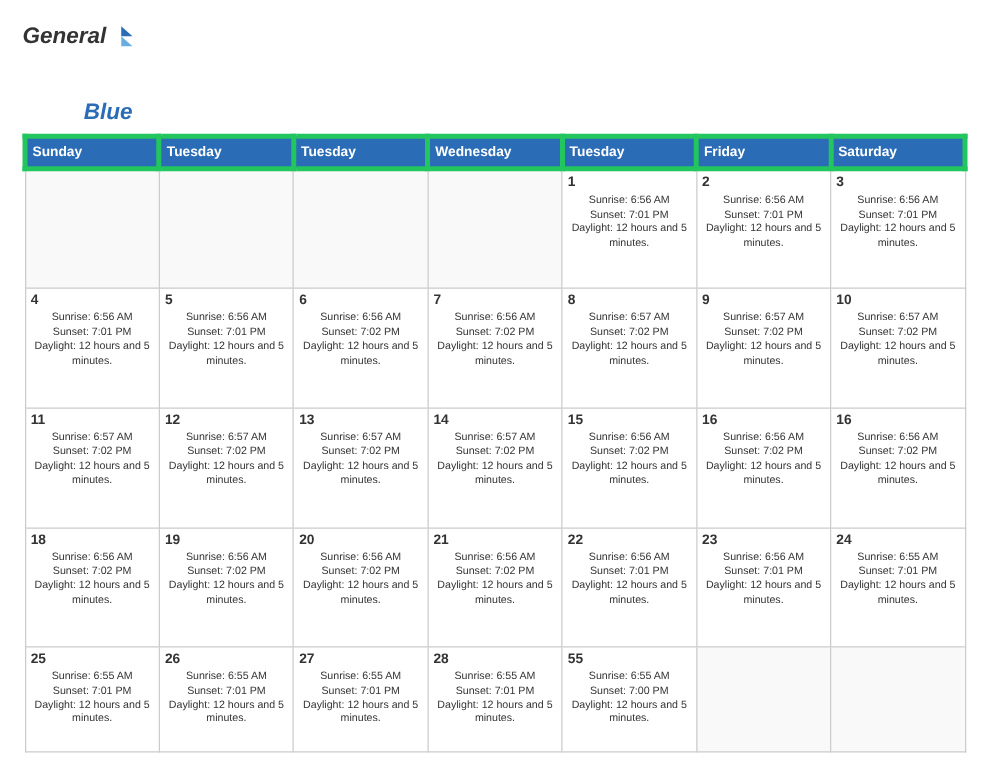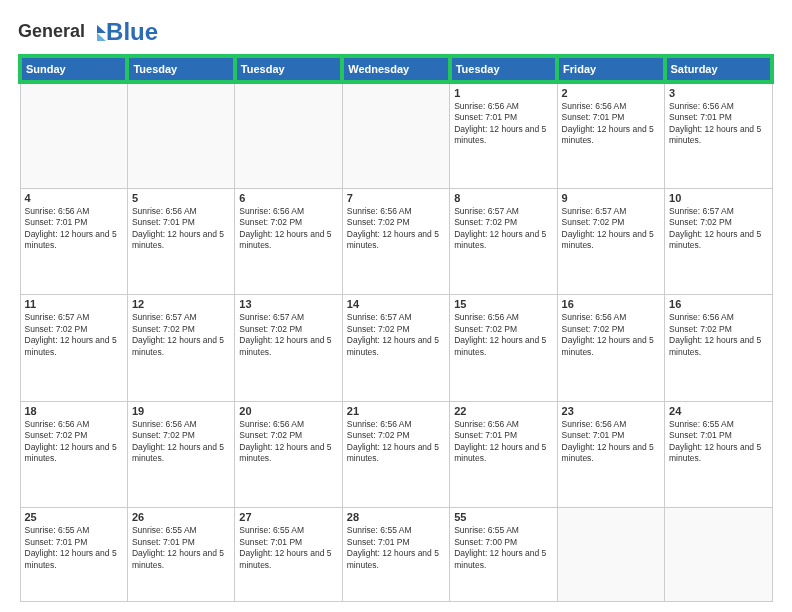--- a/index.html
+++ b/index.html
@@ -18,22 +18,23 @@
       flex-direction: column;
     }
     .header {
       display: flex;
       justify-content: space-between;
       align-items: flex-start;
       margin-bottom: 8px;
     }
     .logo {
       display: flex;
-      flex-direction: row;
-      align-items: center;
+      flex-direction: column;
+      align-items: flex-end;
+      font-style: italic;
     }
     .title-block {
       text-align: right;
     }
     .main-title {
       font-size: 32px;
       font-weight: bold;
       color: #333;
       line-height: 1.1;
     }
@@ -72,38 +73,39 @@
     .day-num {
       font-size: 11px;
       font-weight: bold;
       color: #333;
       margin-bottom: 2px;
     }
     .day-info {
       font-size: 8.5px;
       color: #333;
       line-height: 1.35;
+      text-align: center;
     }
     .last-row td {
       height: 72px;
     }
   </style>
 </head>
 <body>
 
 <div class="page">
   <div class="header">
     <div class="logo">
   <div style="font-size:18px; font-weight:bold; line-height:1.15; color:#333;">
     <span>General</span><svg style="display:inline-block;vertical-align:middle;margin-left:3px;" width="18" height="18" viewBox="0 0 18 18">
             <polygon points="9,1 18,9 9,9" fill="#2a6cb5"></polygon>
             <polygon points="9,9 18,17 9,17" fill="#6aaedf"></polygon>
           </svg>
   </div>
-  <div style="font-size:24px; font-weight:bold; color:#2a6cb5; line-height:1.15;">
+  <div style="font-size:18px; font-weight:bold; color:#2a6cb5; line-height:1.15;margin-top:40px;">
     <span>Blue</span>
   </div>
 </div>
     <div class="title-block">
       <div class="main-title"></div>
       <div class="subtitle"></div>
     </div>
   </div>
 
   <table class="calendar">

